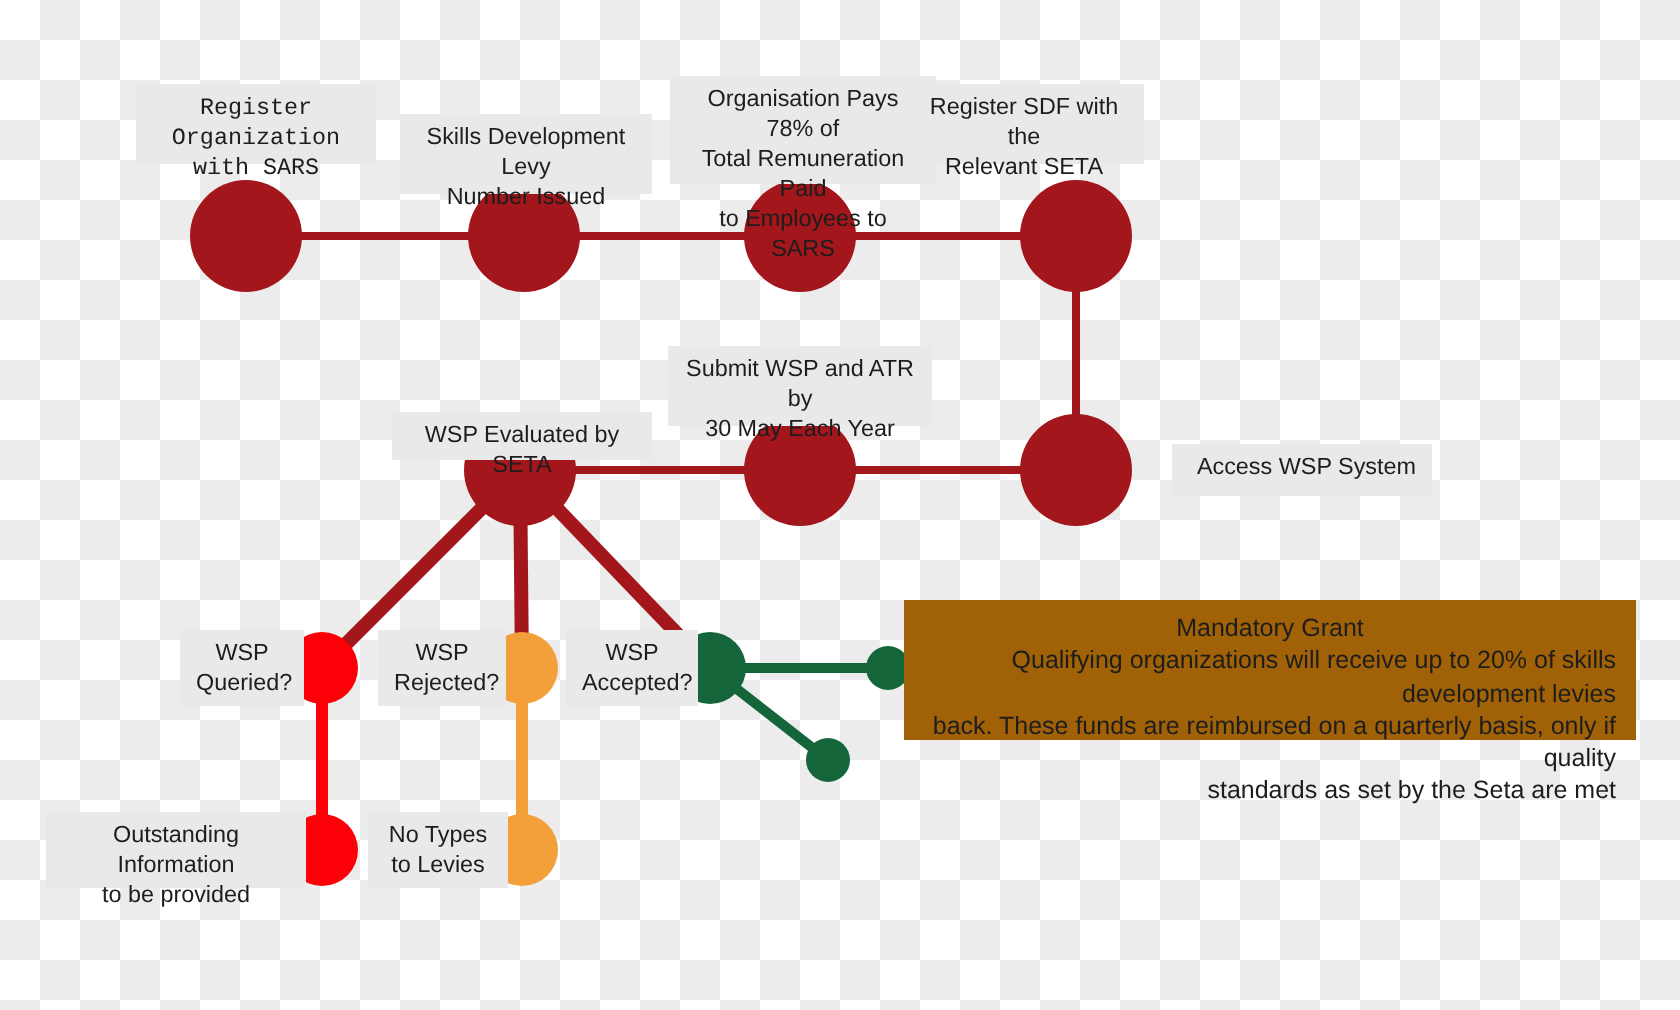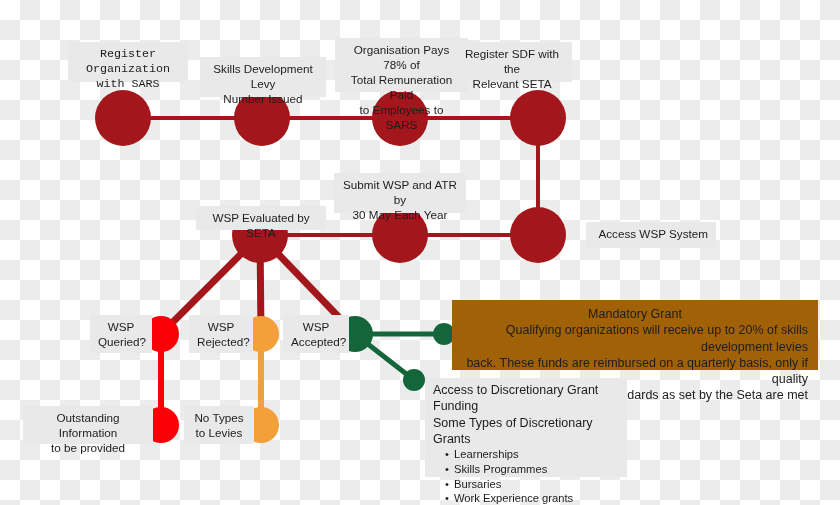--- a/index.html
+++ b/index.html
@@ -117,25 +117,14 @@
   <div class="label t12" style="left:184px;top:406px;width:70px;height:38px;">No Types
 to Levies</div>
 
   <div class="grantbox" style="left:452px;top:300px;width:366px;height:70px;">
     <div class="gtitle">Mandatory Grant</div>
     <div class="gbody" style="white-space:pre-line;">Qualifying organizations will receive up to 20% of skills development levies
 back.  These funds are reimbursed on a quarterly basis, only if quality
 standards as set by the Seta are met</div>
   </div>
 
-  <div class="disc" style="left:425px;top:378px;width:202px;height:99px;">
-    <div class="dline">Access to Discretionary Grant Funding</div>
-    <div class="dline">Some Types of Discretionary Grants</div>
-    <ul>
-      <li>Learnerships</li>
-      <li>Skills Programmes</li>
-      <li>Bursaries</li>
-      <li>Work Experience grants</li>
-
-    </ul>
-  </div>
 
 </div>
 
 </body></html>

